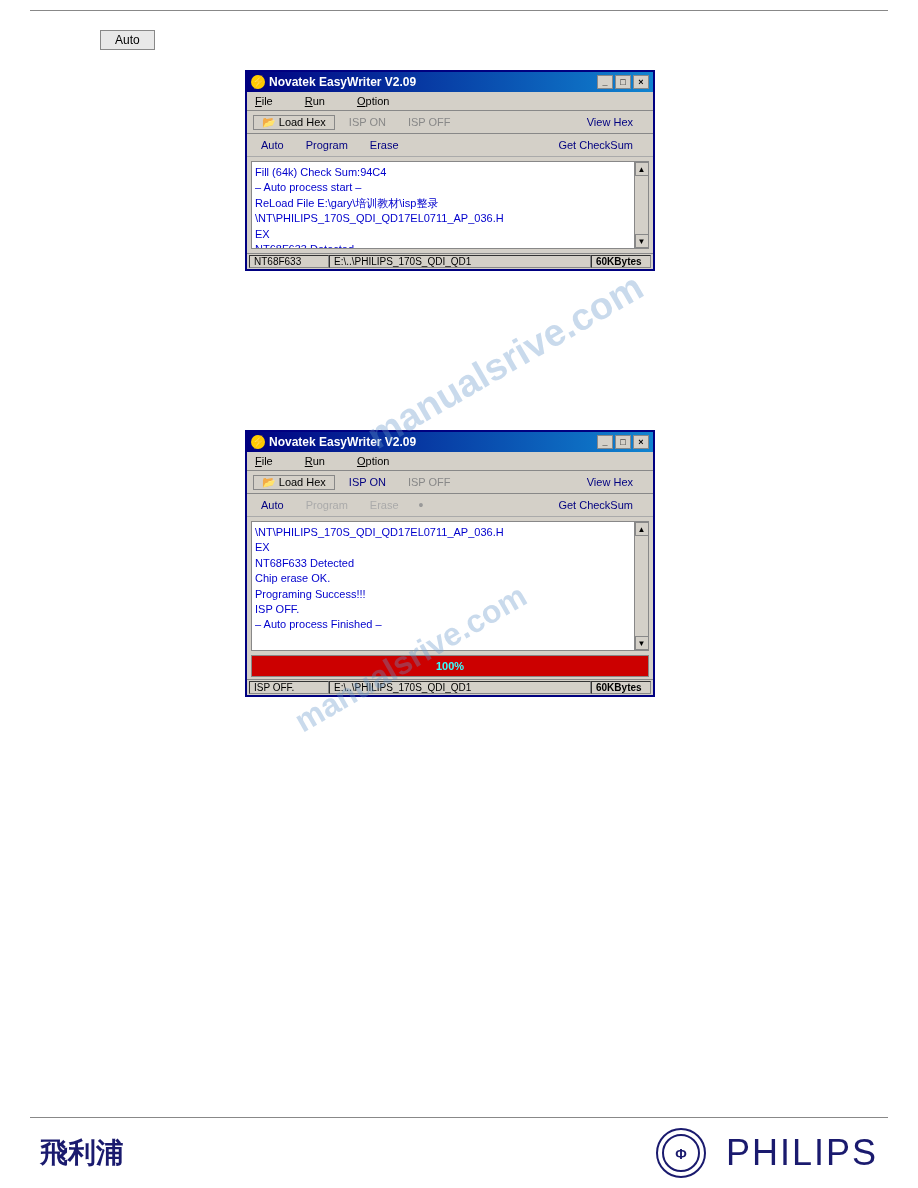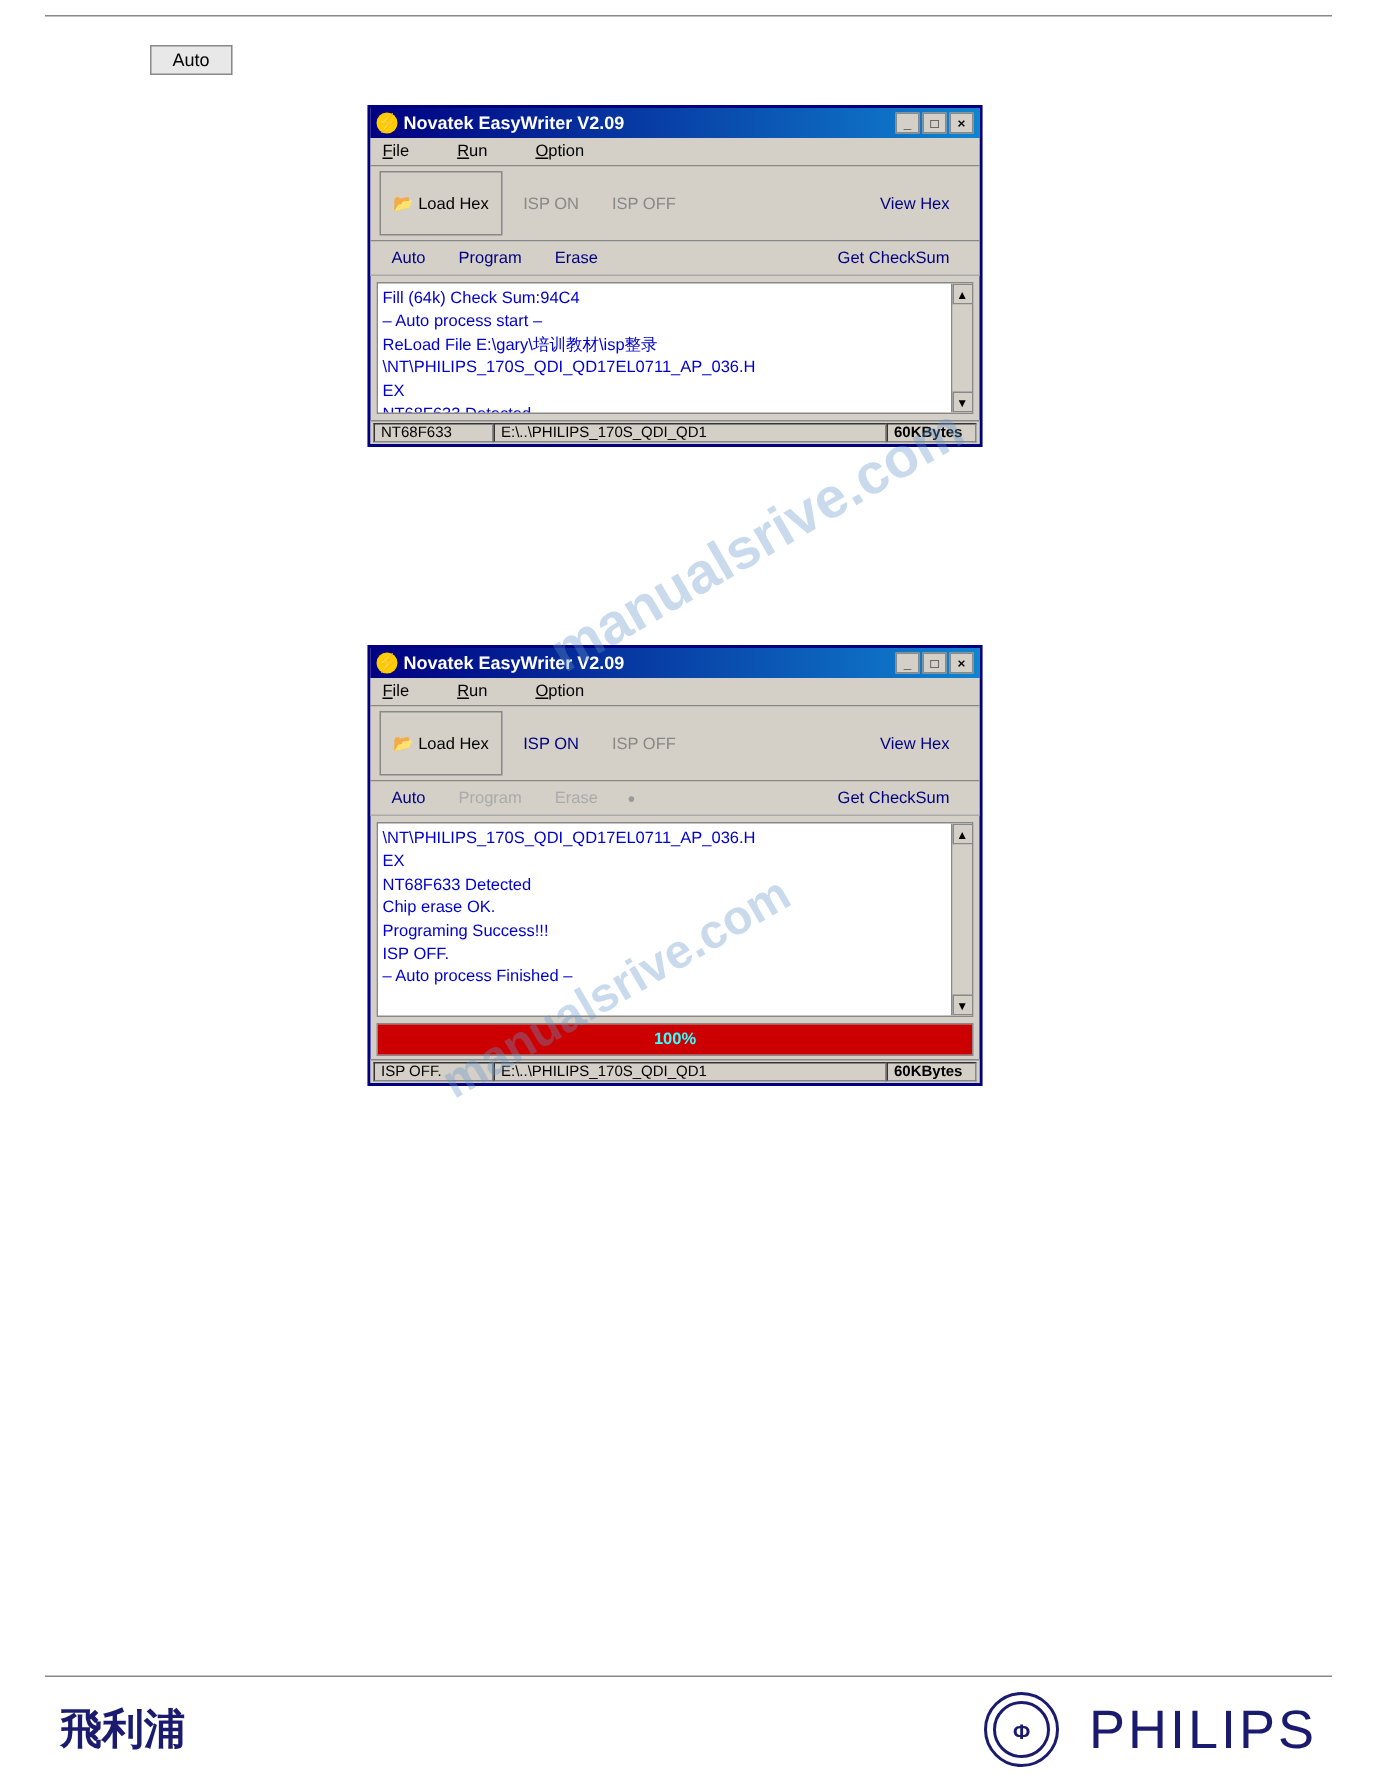--- a/index.html
+++ b/index.html
@@ -104,21 +104,21 @@
       display: flex;
       align-items: center;
       padding: 3px 6px;
       gap: 0;
       background: #d4d0c8;
       border-bottom: 1px solid #888;
     }
     .toolbar-btn {
       border: 1px solid #888;
       background: #d4d0c8;
-      padding: 14px 8px;
+      padding: 0 8px;
       margin-right: 6px;
       cursor: pointer;
       font-size: 11px;
       font-family: 'MS Sans Serif', Arial, sans-serif;
     }
     .toolbar-btn-flat {
       padding: 2px 8px;
       margin-right: 6px;
       cursor: pointer;
       font-size: 11px;

